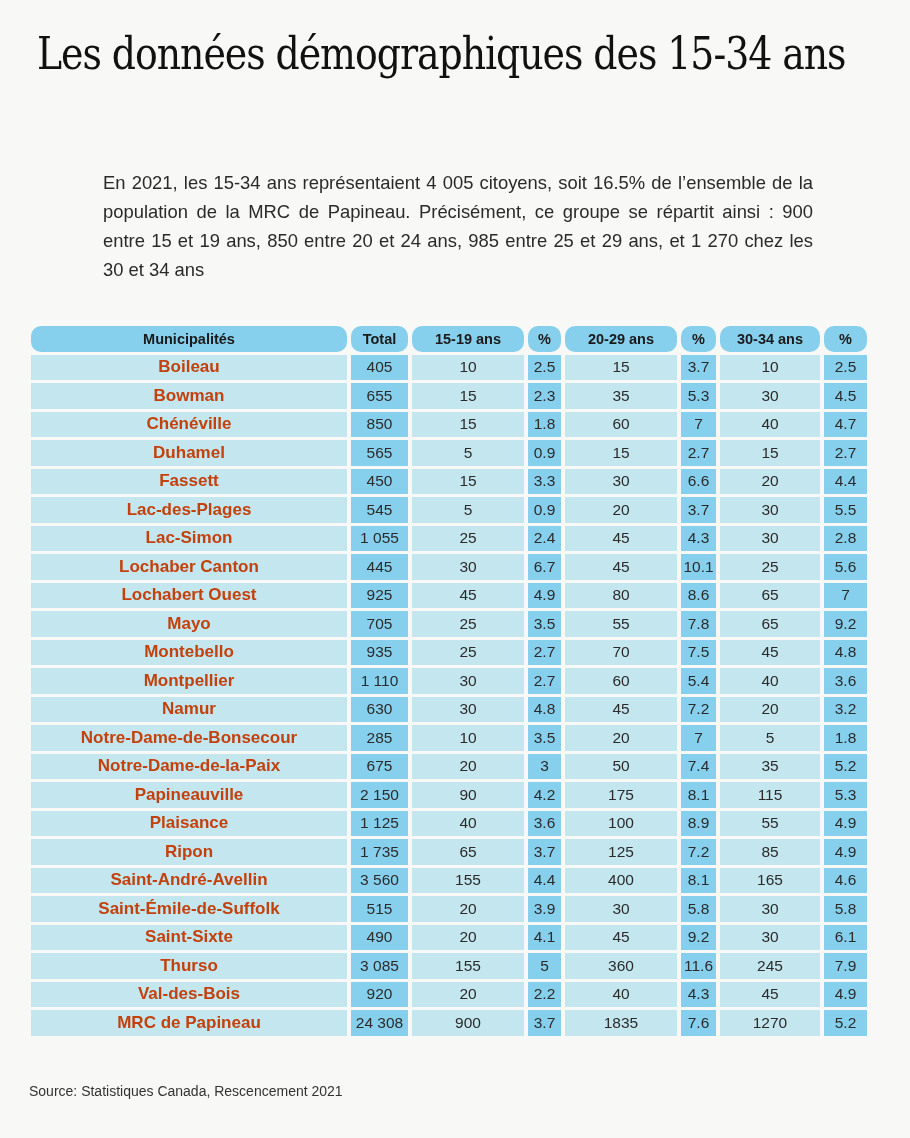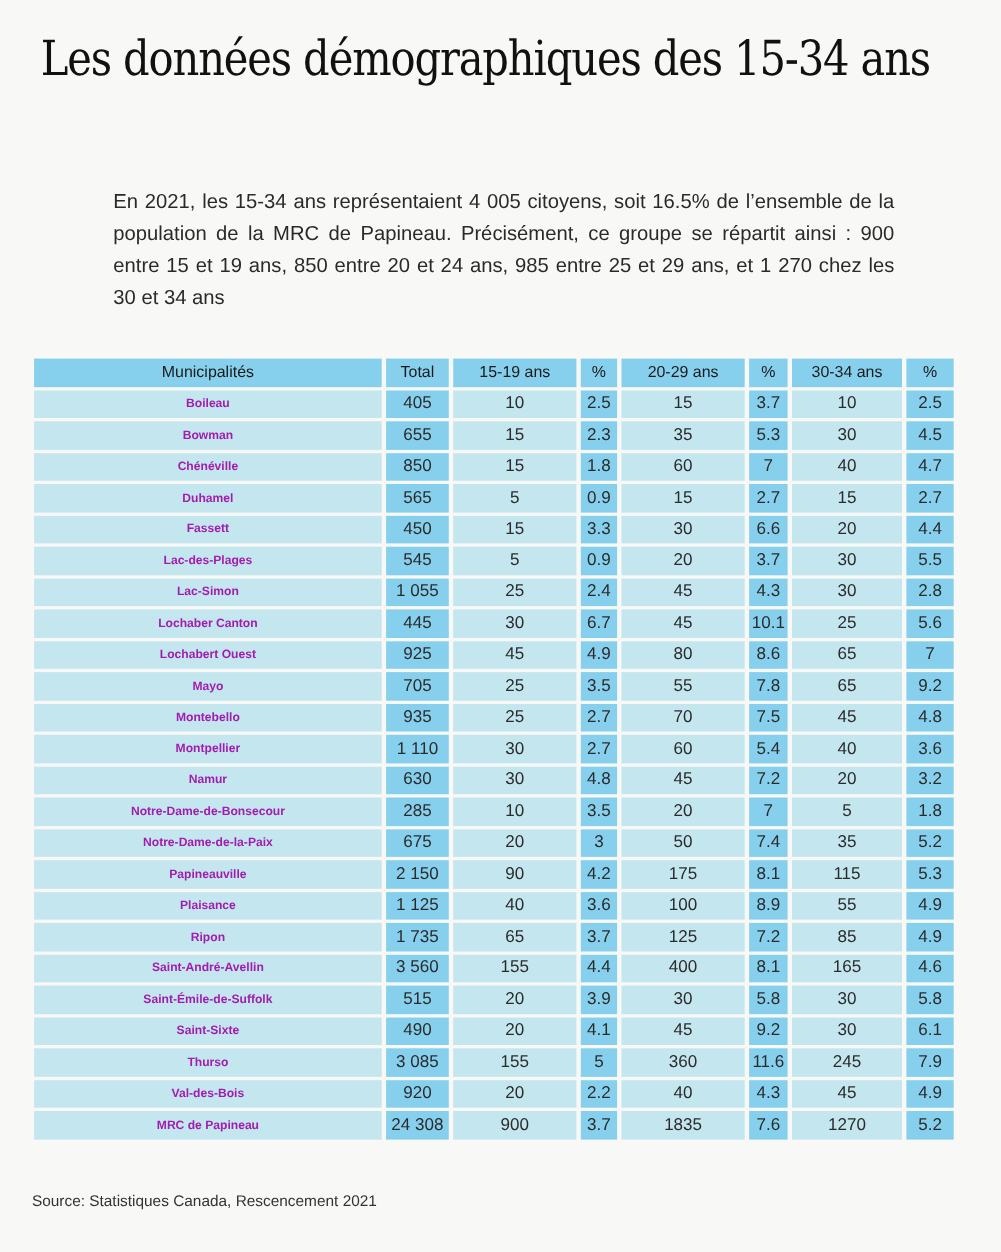--- a/index.html
+++ b/index.html
@@ -42,27 +42,28 @@
     font-size: 15.5px;
   }
   table.data th, table.data td {
     padding: 0;
     height: 25.5px;
     text-align: center;
     vertical-align: middle;
   }
   table.data th {
     background: #86d0ed;
-    font-weight: normal;
+    font-weight: bold;
     color: #1a1a1a;
     font-size: 14.5px;
+    border-radius: 10px;
   }
   table.data td { background: #c4e6ef; color: #2b2b2b; }
   table.data td.hl { background: #86d0ed; }
-  table.data td.name { font-weight: bold; color: #a21caf; font-size: 11px; }
+  table.data td.name { font-weight: bold; color: #c2410c; font-size: 17px; }
   .c-name { width: 316px; }
   .c-total { width: 57px; }
   .c-a { width: 112px; }
   .c-p { width: 33px; }
   .c-b { width: 112px; margin-left: 48px; }
   .c-p2 { width: 35px; }
   .c-c { width: 100px; }
   .c-p3 { width: 43px; }
   .source {
     position: absolute;

